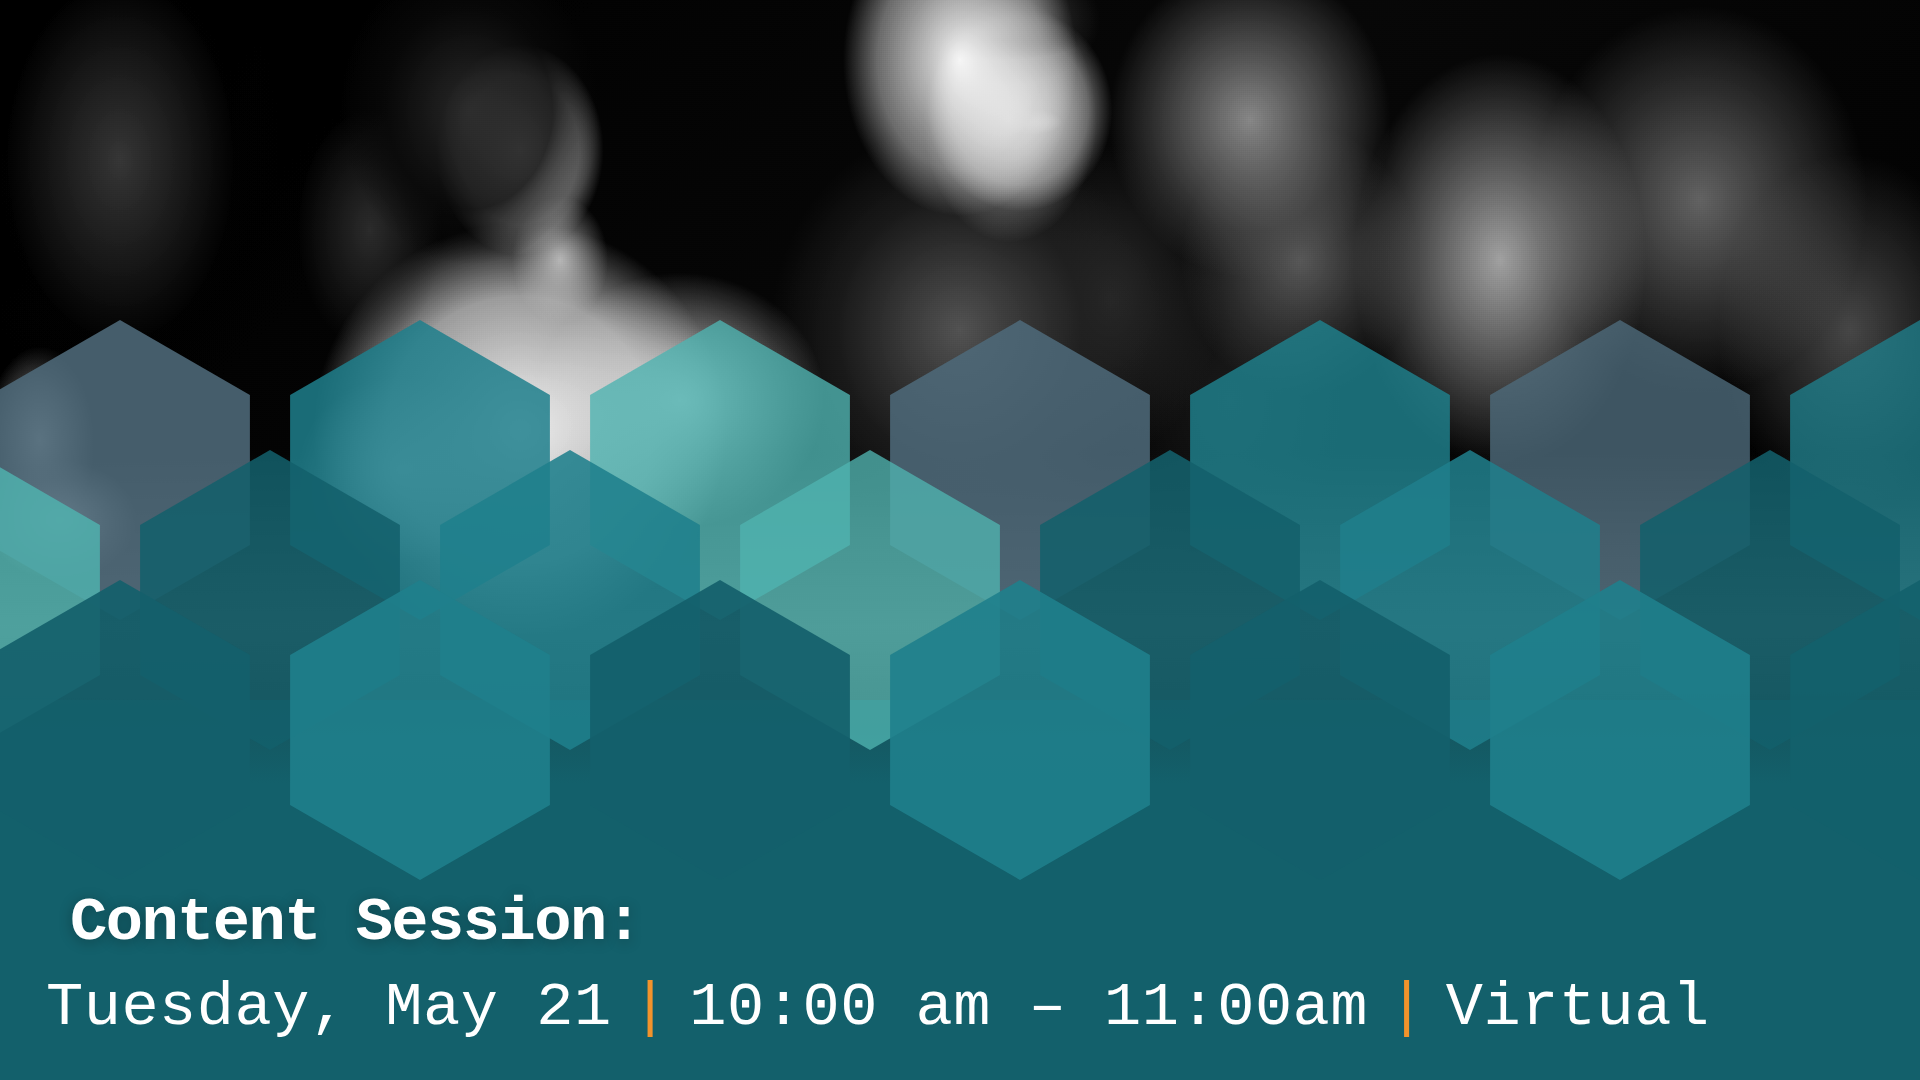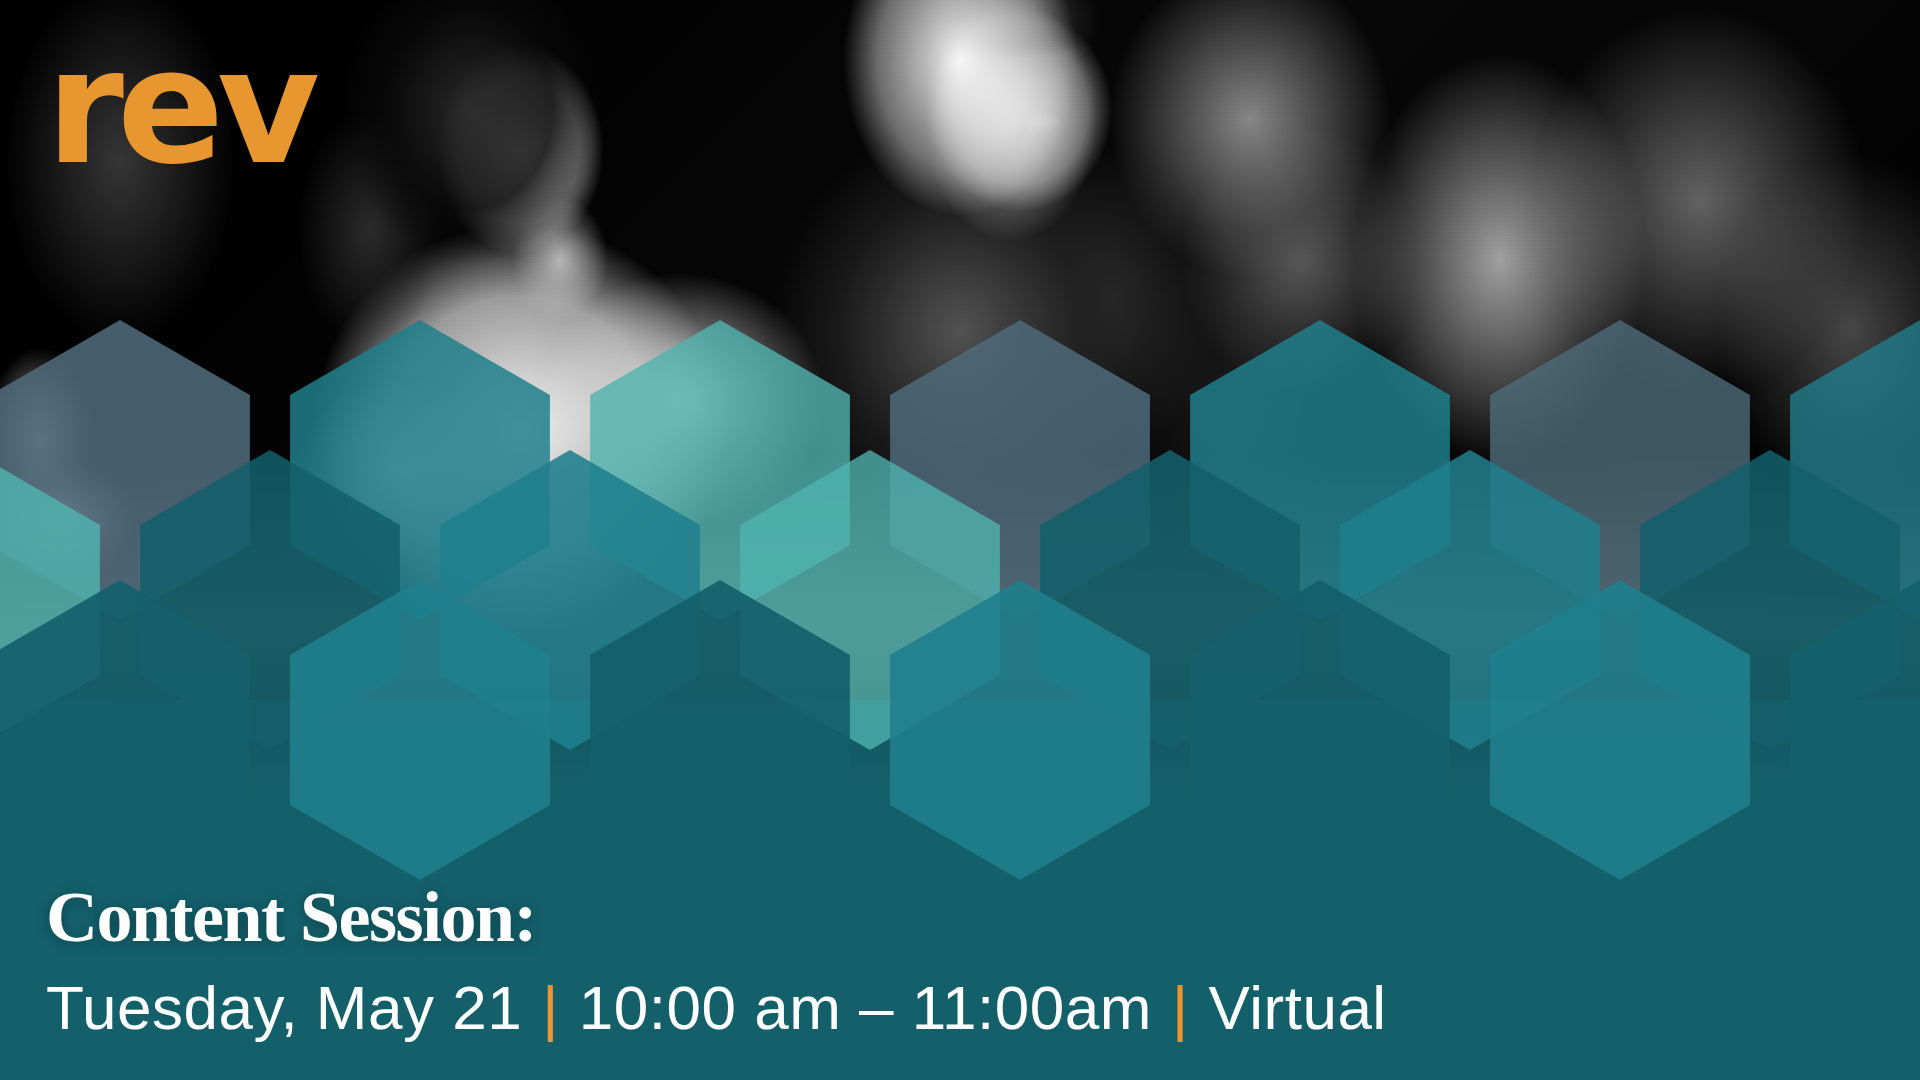--- a/index.html
+++ b/index.html
@@ -110,45 +110,46 @@
 
   
   #textblock {
     position:absolute;
     left:46px;
     bottom:34px;
     width:1760px;
   }
 
   .line1 {
-    font-size:72px;
+    font-size:62px;
     font-weight:bold;
     line-height:1.02;
     letter-spacing:-1.5px;
-    font-family:Liberation Serif, serif;
+    font-family:Liberation Mono, monospace;
     text-shadow:0 2px 14px rgba(0,0,0,.30);
+    margin-left:24px;
   }
 
   .line2 {
     font-size:92px;
     font-weight:bold;
     line-height:1.05;
     letter-spacing:-1.5px;
     margin-top:4px;
     font-family:"DejaVu Sans", sans-serif;
     text-shadow:0 2px 14px rgba(0,0,0,.30);
   }
 
   .line3 {
     font-size:62px;
     font-weight:400;
     line-height:1.25;
     margin-top:14px;
     letter-spacing:.5px;
-    font-family:Liberation Sans, sans-serif;
+    font-family:Liberation Mono, monospace;
     white-space:nowrap;
   }
 
   .sep {
     display:inline-block;
     margin:0 20px;
     font-weight:300;
   }
 </style>
 </head>
@@ -180,21 +181,20 @@
         <polygon points="249.9038105676658,655.002235 249.9038105676658,804.997765 120.00000000000001,879.99553 -9.9038105676658,804.997765 -9.9038105676658,655.0022349999999 119.99999999999997,580.00447" fill="#13606B" fill-opacity="0.92"></polygon>
         <polygon points="549.9038105676658,655.002235 549.9038105676658,804.997765 420,879.99553 290.0961894323342,804.997765 290.0961894323342,655.0022349999999 420,580.00447" fill="#1F7F8C" fill-opacity="0.9"></polygon>
         <polygon points="849.9038105676658,655.002235 849.9038105676658,804.997765 720,879.99553 590.0961894323342,804.997765 590.0961894323342,655.0022349999999 720,580.00447" fill="#13606B" fill-opacity="0.92"></polygon>
         <polygon points="1149.903810567666,655.002235 1149.903810567666,804.997765 1020,879.99553 890.0961894323342,804.997765 890.0961894323342,655.0022349999999 1020,580.00447" fill="#1F7F8C" fill-opacity="0.9"></polygon>
         <polygon points="1449.903810567666,655.002235 1449.903810567666,804.997765 1320,879.99553 1190.096189432334,804.997765 1190.096189432334,655.0022349999999 1320,580.00447" fill="#13606B" fill-opacity="0.92"></polygon>
         <polygon points="1749.903810567666,655.002235 1749.903810567666,804.997765 1620,879.99553 1490.096189432334,804.997765 1490.096189432334,655.0022349999999 1620,580.00447" fill="#1F7F8C" fill-opacity="0.9"></polygon>
         <polygon points="2049.903810567666,655.002235 2049.903810567666,804.997765 1920,879.99553 1790.096189432334,804.997765 1790.096189432334,655.0022349999999 1920,580.00447" fill="#13606B" fill-opacity="0.9"></polygon>
       </g>
   </svg>
 
-  <div id="logo" style="color: rgb(232, 150, 47);">rev</div>
 
   <div id="textblock">
     <div class="line1" style="color: rgb(255, 255, 255);">Content Session:</div>
     <div class="line3" style="color: rgb(255, 255, 255);">
       <span>Tuesday, May 21</span><span class="sep" style="color: rgb(242, 147, 44);">|</span><span>10:00 am – 11:00am</span><span class="sep" style="color: rgb(242, 147, 44);">|</span><span>Virtual</span>
     </div>
   </div>
 
 </div>
 

